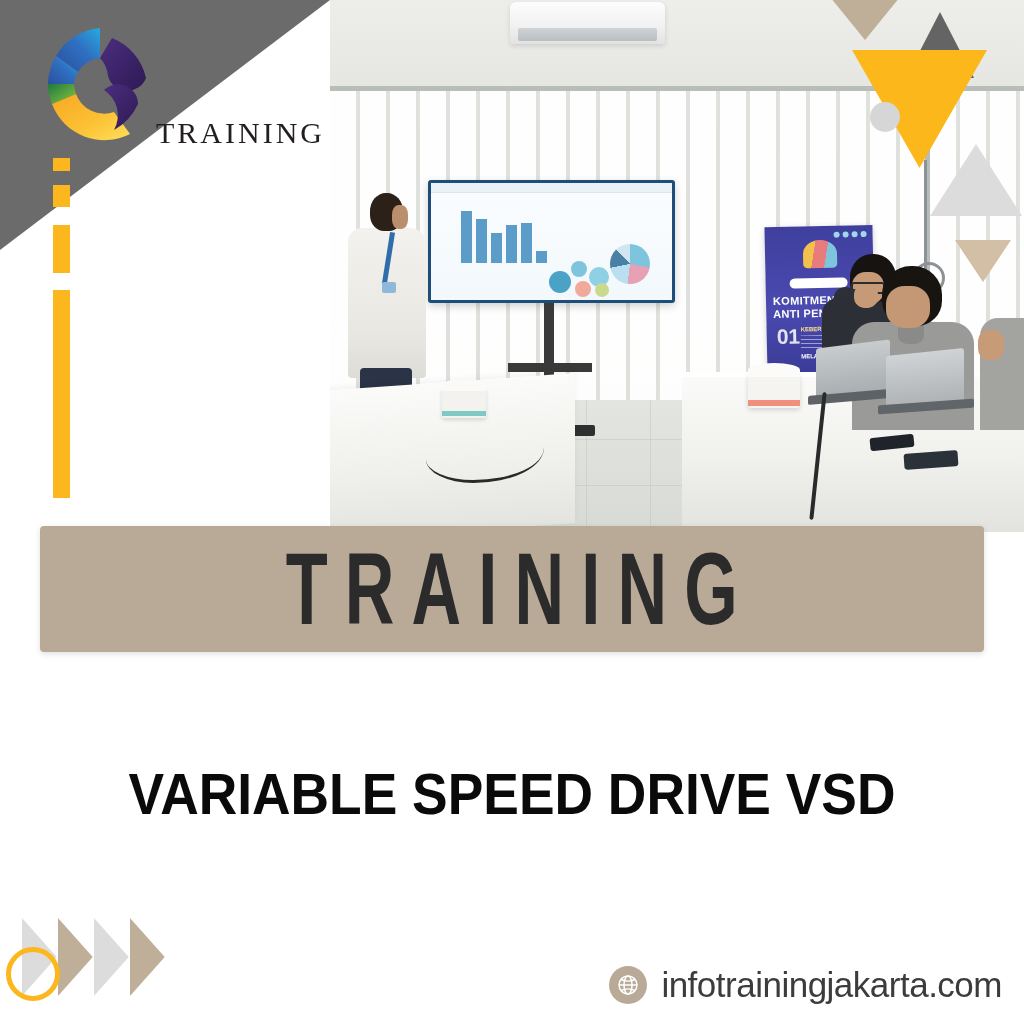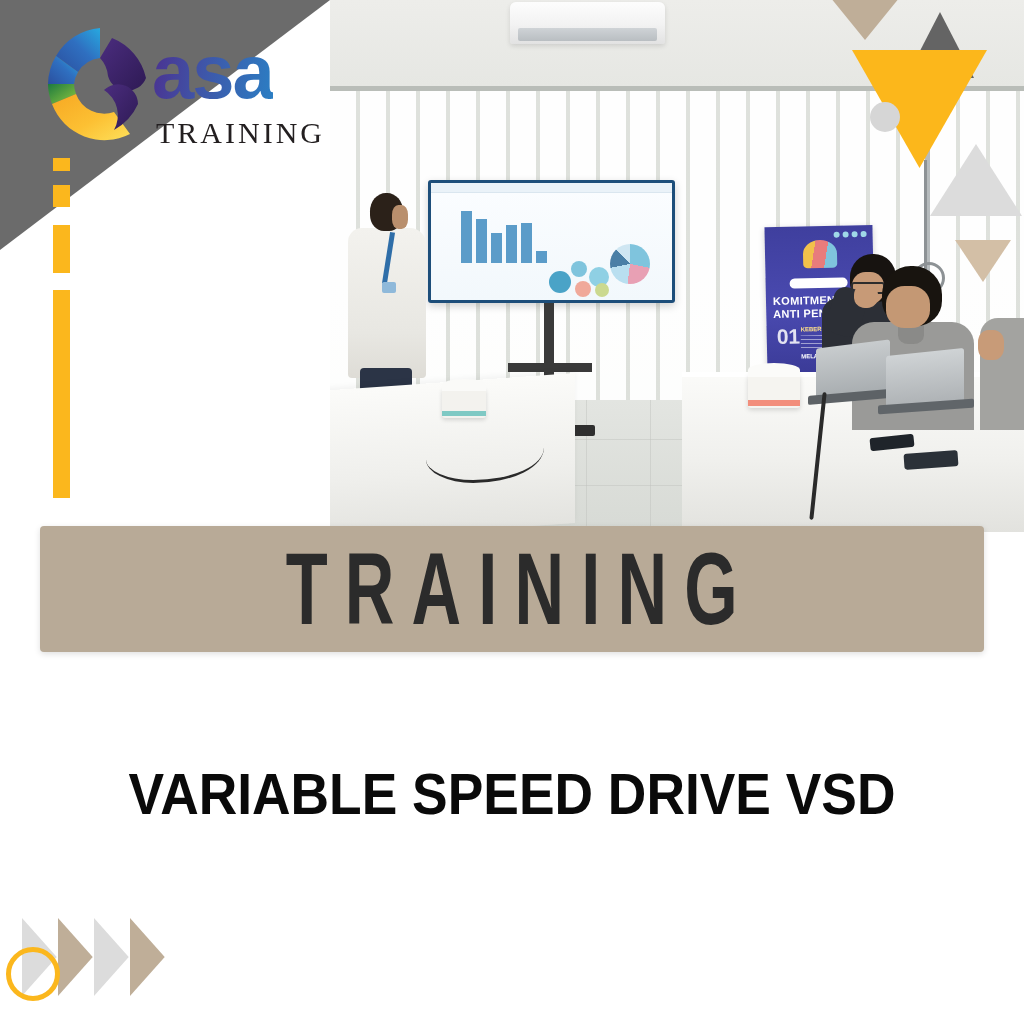--- a/index.html
+++ b/index.html
@@ -537,31 +537,42 @@
         </linearGradient>
       </defs>
       <path d="M66 10 A56 56 0 0 0 22 38 L44 54 A30 30 0 0 1 66 40 Z" fill="url(#gBlue)"></path>
       <path d="M22 38 A56 56 0 0 0 14 66 L40 66 A30 30 0 0 1 44 54 Z" fill="url(#gBlue)"></path>
       <path d="M14 66 A56 56 0 0 0 18 86 L42 76 A30 30 0 0 1 40 66 Z" fill="url(#gGreen)"></path>
       <path d="M18 86 A56 56 0 0 0 96 116 L80 94 A30 30 0 0 1 42 76 Z" fill="url(#gYellow)"></path>
       <path d="M78 20 A56 56 0 0 1 112 60 A20 20 0 0 1 74 58 A30 30 0 0 0 66 40 Z" fill="url(#gPurp)"></path>
       <path d="M70 72 A20 20 0 0 1 104 86 A56 56 0 0 1 80 112 A30 30 0 0 0 70 72 Z" fill="url(#gPurp)"></path>
     </svg>
   </div>
-  <div class="logo-asa">asa</div>
   <div class="logo-sub">TRAINING</div>
 
   <div class="banner">
     <span class="banner-text">TRAINING</span>
   </div>
 
   <div class="course-title">VARIABLE SPEED DRIVE VSD</div>
 
   <div class="chev-wrap">
     <div class="chev chev-1"></div>
     <div class="chev chev-2"></div>
     <div class="chev chev-3"></div>
     <div class="chev chev-4"></div>
   </div>
   <div class="chev-ring"></div>
 
+  <div class="site">
+    <span class="globe-badge">
+      <svg class="globe-svg" viewBox="0 0 24 24" fill="none" stroke="#ffffff" stroke-width="1.5" xmlns="http://www.w3.org/2000/svg" aria-hidden="true">
+        <circle cx="12" cy="12" r="9"></circle>
+        <ellipse cx="12" cy="12" rx="4" ry="9"></ellipse>
+        <line x1="3" y1="12" x2="21" y2="12"></line>
+        <path d="M5 6.5c4 2 10 2 14 0"></path>
+        <path d="M5 17.5c4-2 10-2 14 0"></path>
+      </svg>
+    </span>
+    <span class="site-url">infotrainingjakarta.com</span>
+  </div>
 
 </div>
 
 </body></html>

